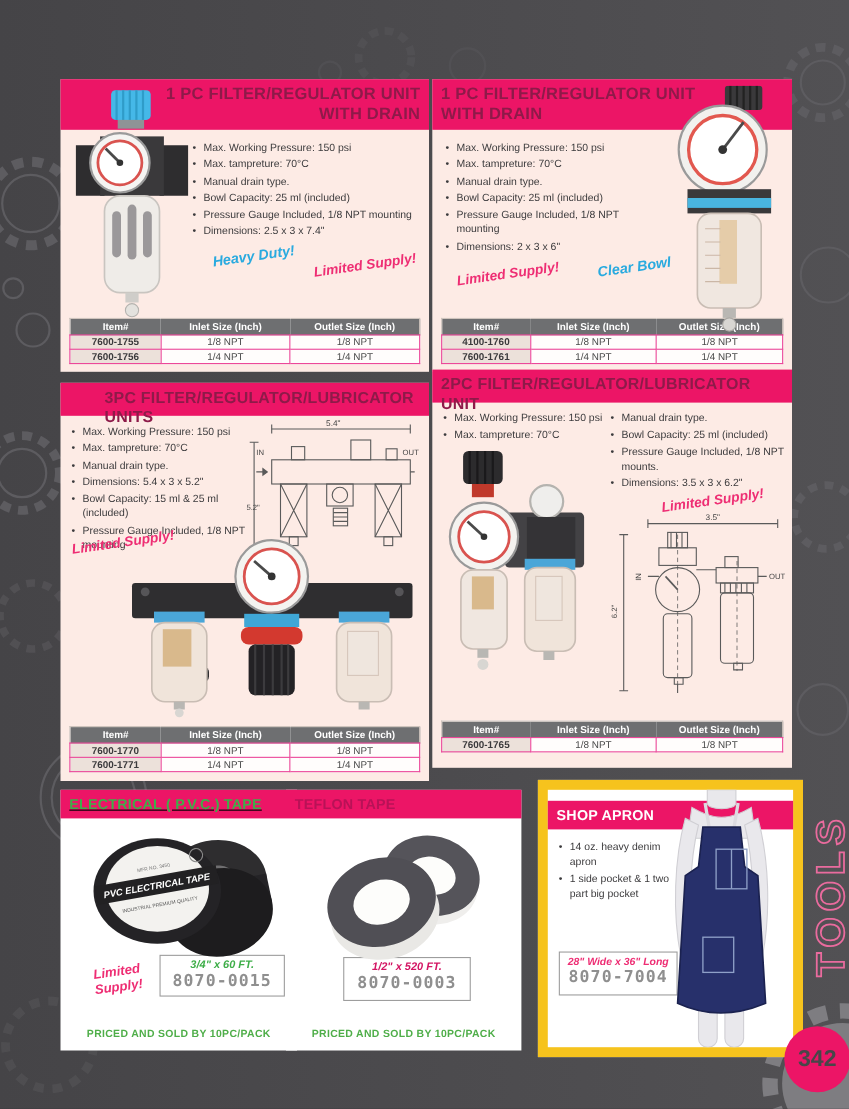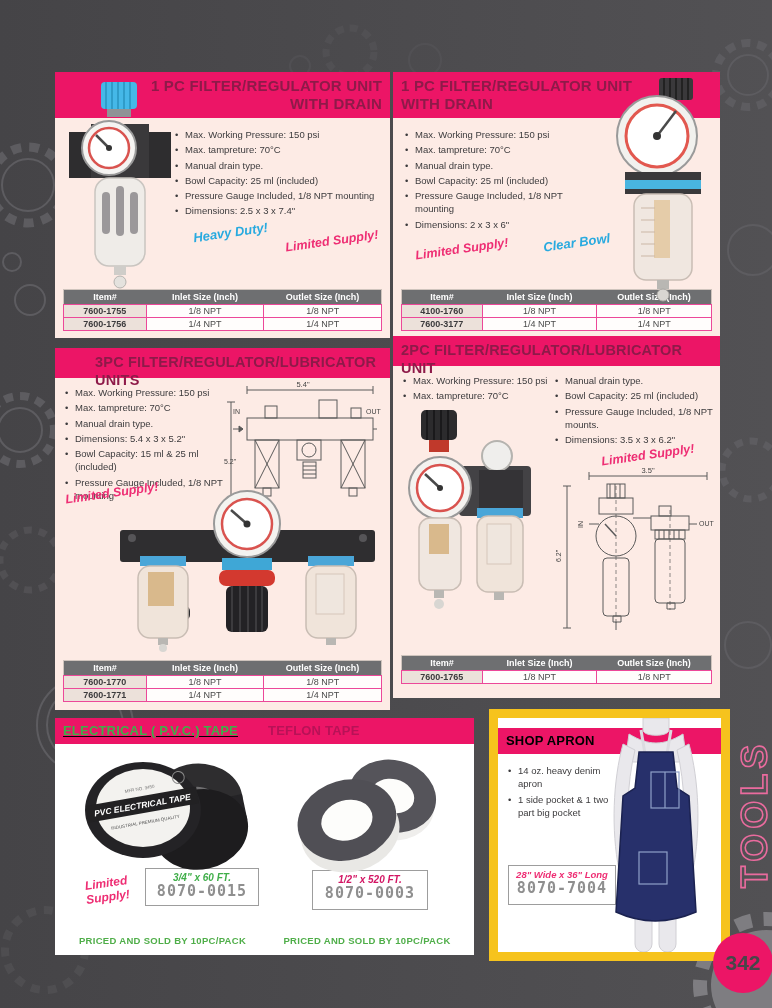--- a/index.html
+++ b/index.html
@@ -7,21 +7,21 @@
   #page { position:relative; width:772px; height:1008px; overflow:hidden;
           background:linear-gradient(90deg,#454447 0%, #4b4a4d 45%, #525154 100%); }
   #gears { position:absolute; inset:0; z-index:0; }
 
   .panel { position:absolute; background:#fdebe5; z-index:1; }
   .panel.white { background:#ffffff; }
   .hdrbar { position:relative; background:#ec1566; width:100%; z-index:1; }
   .hdr-title { color:#8e1a49; font-weight:800; font-size:15px; line-height:1.22;
                letter-spacing:0.2px; padding:5px 8px 0 8px; }
   .hdr-title.right { text-align:right; }
-  .hdr-small { color:#000000; font-weight:800; font-size:13px; padding:5px 8px; letter-spacing:0.2px; }
+  .hdr-small { color:#ffffff; font-weight:800; font-size:13px; padding:5px 8px; letter-spacing:0.2px; }
   .bullets { position:absolute; list-style:none; font-size:9.5px; color:#3c3b3d; line-height:1.4; }
   .bullets li { padding-left:10px; position:relative; margin-bottom:2px; }
   .bullets li::before { content:"•"; position:absolute; left:0; top:0; color:#3c3b3d; }
   .callout { position:absolute; font-weight:bold; font-style:italic; transform:rotate(-8deg); white-space:nowrap; }
   .callout.blue { color:#29aadf; font-size:13px; }
   .callout.pink { color:#ee2d73; font-size:12.5px; }
   .prod { position:absolute; z-index:2; }
 
   table.ptable { position:absolute; left:8px; right:8px; border-collapse:collapse;
                  width:calc(100% - 16px); border:1px solid #cfc4bd; background:#fff; }
@@ -189,21 +189,21 @@
         <th>Item#</th>
         <th>Inlet Size (Inch)</th>
         <th>Outlet Size (Inch)</th>
       </tr>
       <tr>
         <td class="item">4100-1760</td>
         <td>1/8 NPT</td>
         <td>1/8 NPT</td>
       </tr>
       <tr>
-        <td class="item">7600-3177</td>
+        <td class="item">7600-1761</td>
         <td>1/4 NPT</td>
         <td>1/4 NPT</td>
       </tr>
     </tbody>
       </table>
   </div>
 
   <div class="panel" style="left:55px; top:348px; width:335px; height:362px;">
     <div class="hdrbar" style="height:30px;">
       <div class="hdr-title" style="font-size:14.5px; padding-top:6px;margin-left:32px;">3PC FILTER/REGULATOR/LUBRICATOR UNITS</div>

